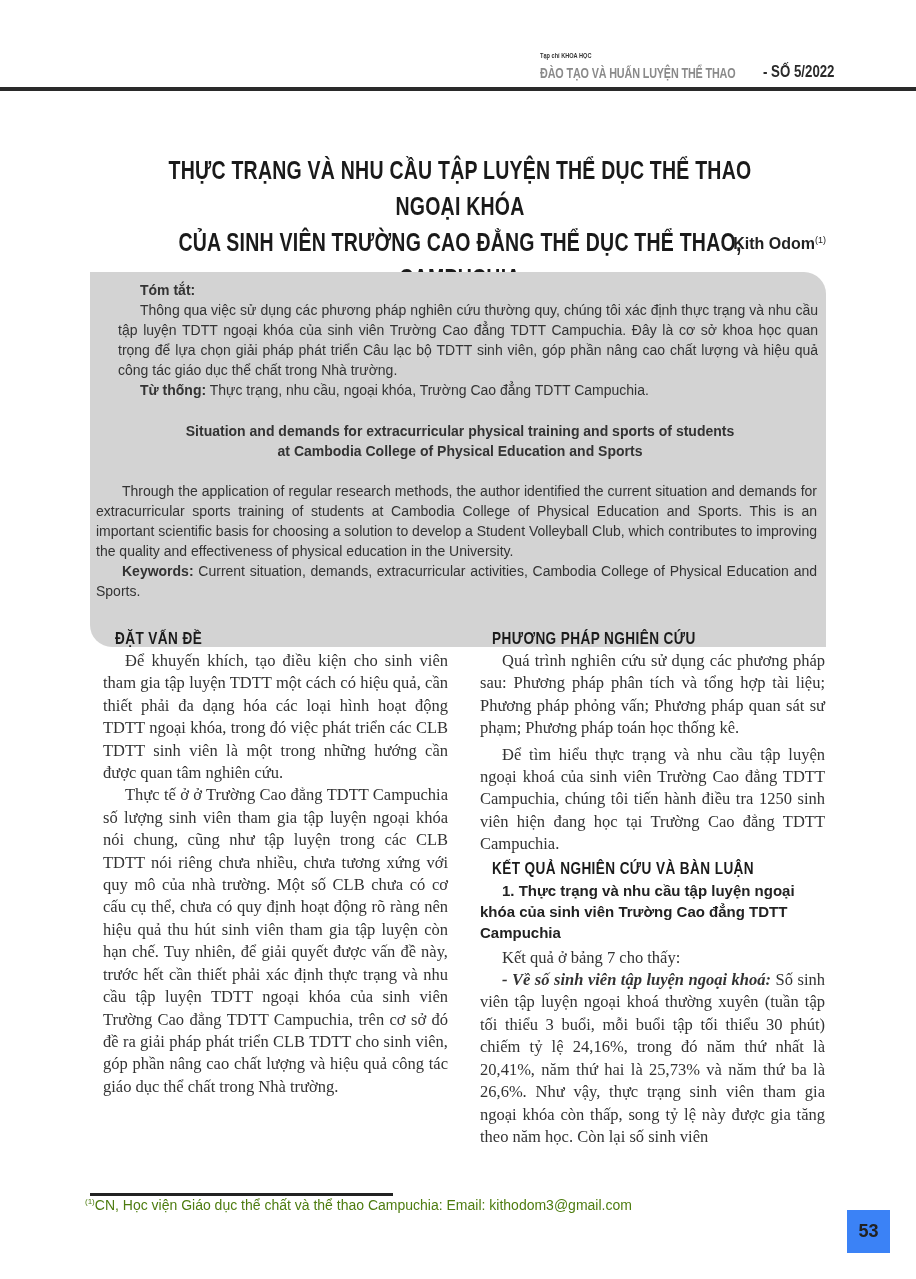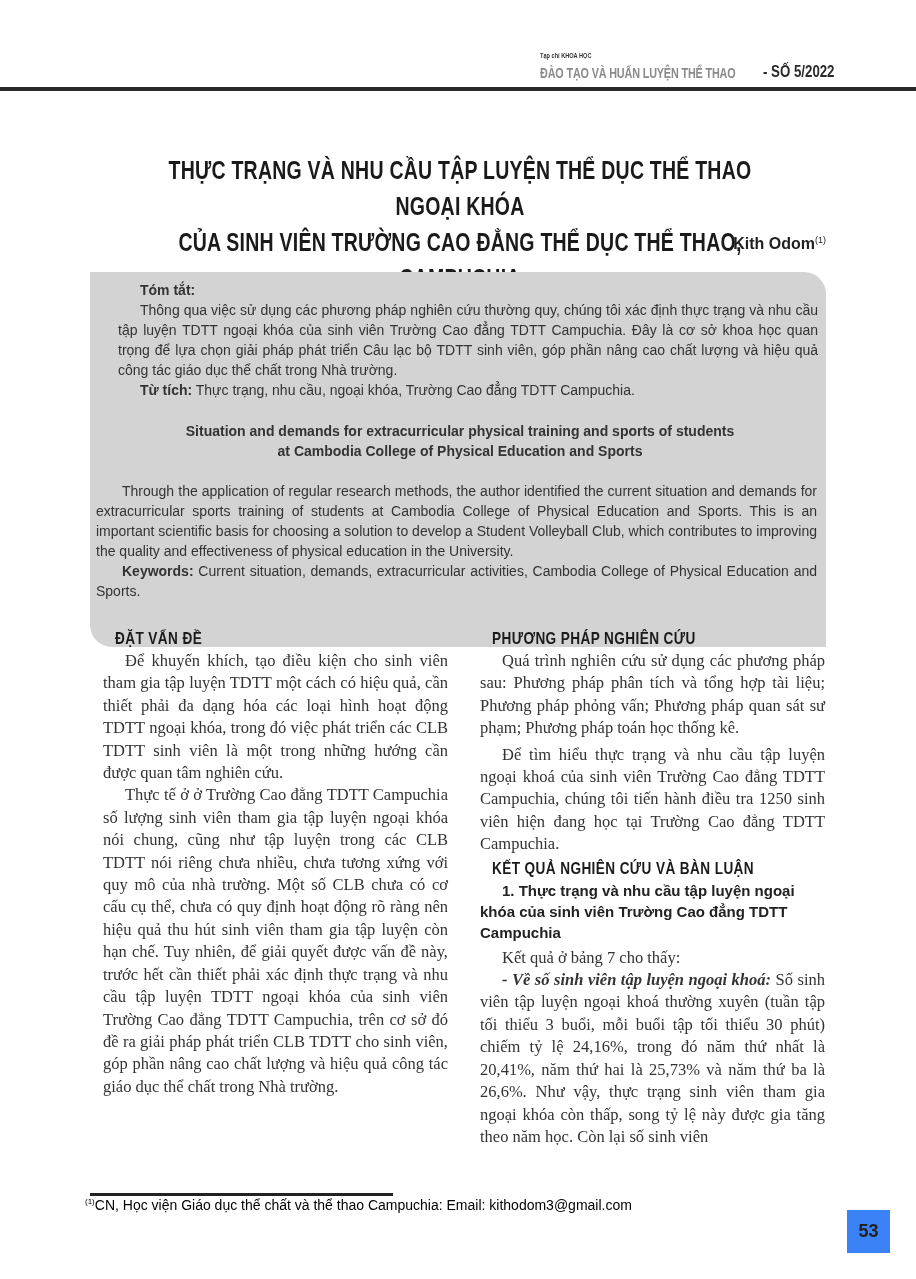--- a/index.html
+++ b/index.html
@@ -23,21 +23,21 @@
   .abs-en .indent { text-indent: 26px; }
   .col { position: absolute; top: 628px; width: 345px; font-family: "Liberation Serif", serif; font-size: 16.5px; line-height: 22.4px; color: #333; }
   .col-left { left: 103px; }
   .col-right { left: 480px; }
   .sec-head { font-family: "Liberation Sans", sans-serif; font-weight: bold; font-size: 17px; line-height: 22px; color: #1a1a1a; transform: scaleX(0.8); transform-origin: left; letter-spacing: 0.5px; margin-left: 12px; white-space: nowrap; }
   .p { text-indent: 22px; text-align: justify; margin: 0; }
   .p + .p { }
   .sub-head { font-family: "Liberation Sans", sans-serif; font-weight: bold; font-size: 15px; line-height: 21px; text-indent: 22px; color: #222; text-align: left; }
   .em { font-weight: bold; font-style: italic; }
   .foot-rule { position: absolute; left: 90px; top: 1193px; width: 303px; height: 3px; background: #222; }
-  .footnote { position: absolute; left: 85px; top: 1197px; font-family: "Liberation Sans", sans-serif; font-size: 14px; color: #000000; white-space: nowrap; }
+  .footnote { position: absolute; left: 85px; top: 1197px; font-family: "Liberation Sans", sans-serif; font-size: 14px; color: #4d7c0f; white-space: nowrap; }
   .footnote sup { font-size: 8px; }
   .page-num { position: absolute; left: 847px; top: 1210px; width: 43px; height: 43px; background: #3b82f6; font-family: "Liberation Sans", sans-serif; font-weight: bold; font-size: 18px; color: #222; display: flex; align-items: center; justify-content: center; }
 </style>
 </head>
 <body>
 
 <div class="header-block">
   <div class="header-small">Tạp chí KHOA HỌC</div>
   <div class="header-journal">ĐÀO TẠO VÀ HUẤN LUYỆN THỂ THAO</div>
   <div class="header-issue">- SỐ 5/2022</div>
@@ -50,21 +50,21 @@
 </div>
 
 <div class="author">
   <span>Kith Odom</span><sup>(1)</sup>
 </div>
 
 <div class="abstract-box">
   <div class="abs abs-vn">
     <div class="abs-label">Tóm tắt:</div>
     <div class="indent">Thông qua việc sử dụng các phương pháp nghiên cứu thường quy, chúng tôi xác định thực trạng và nhu cầu tập luyện TDTT ngoại khóa của sinh viên Trường Cao đẳng TDTT Campuchia. Đây là cơ sở khoa học quan trọng để lựa chọn giải pháp phát triển Câu lạc bộ TDTT sinh viên, góp phần nâng cao chất lượng và hiệu quả công tác giáo dục thể chất trong Nhà trường.</div>
-    <div class="indent"><b>Từ tích:</b><span> Thực trạng, nhu cầu, ngoại khóa, Trường Cao đẳng TDTT Campuchia.</span></div>
+    <div class="indent"><b>Từ thống:</b><span> Thực trạng, nhu cầu, ngoại khóa, Trường Cao đẳng TDTT Campuchia.</span></div>
   </div>
   <div class="abs en-title">
     <div>Situation and demands for extracurricular physical training and sports of students</div>
     <div>at Cambodia College of Physical Education and Sports</div>
   </div>
   <div class="abs abs-en">
     <div class="indent">Through the application of regular research methods, the author identified the current situation and demands for extracurricular sports training of students at Cambodia College of Physical Education and Sports. This is an important scientific basis for choosing a solution to develop a Student Volleyball Club, which contributes to improving the quality and effectiveness of physical education in the University.</div>
     <div class="indent"><b>Keywords:</b><span> Current situation, demands, extracurricular activities, Cambodia College of Physical Education and Sports.</span></div>
   </div>
 </div>

